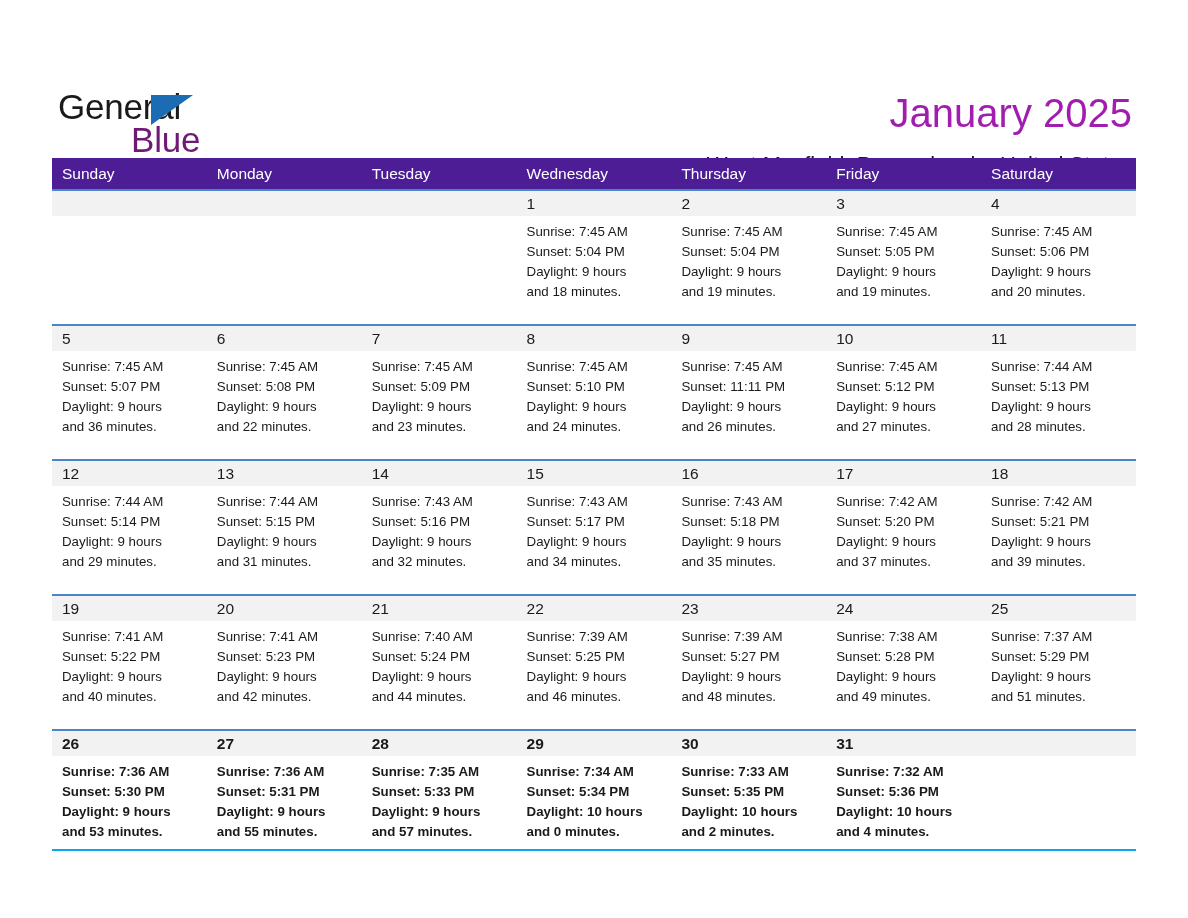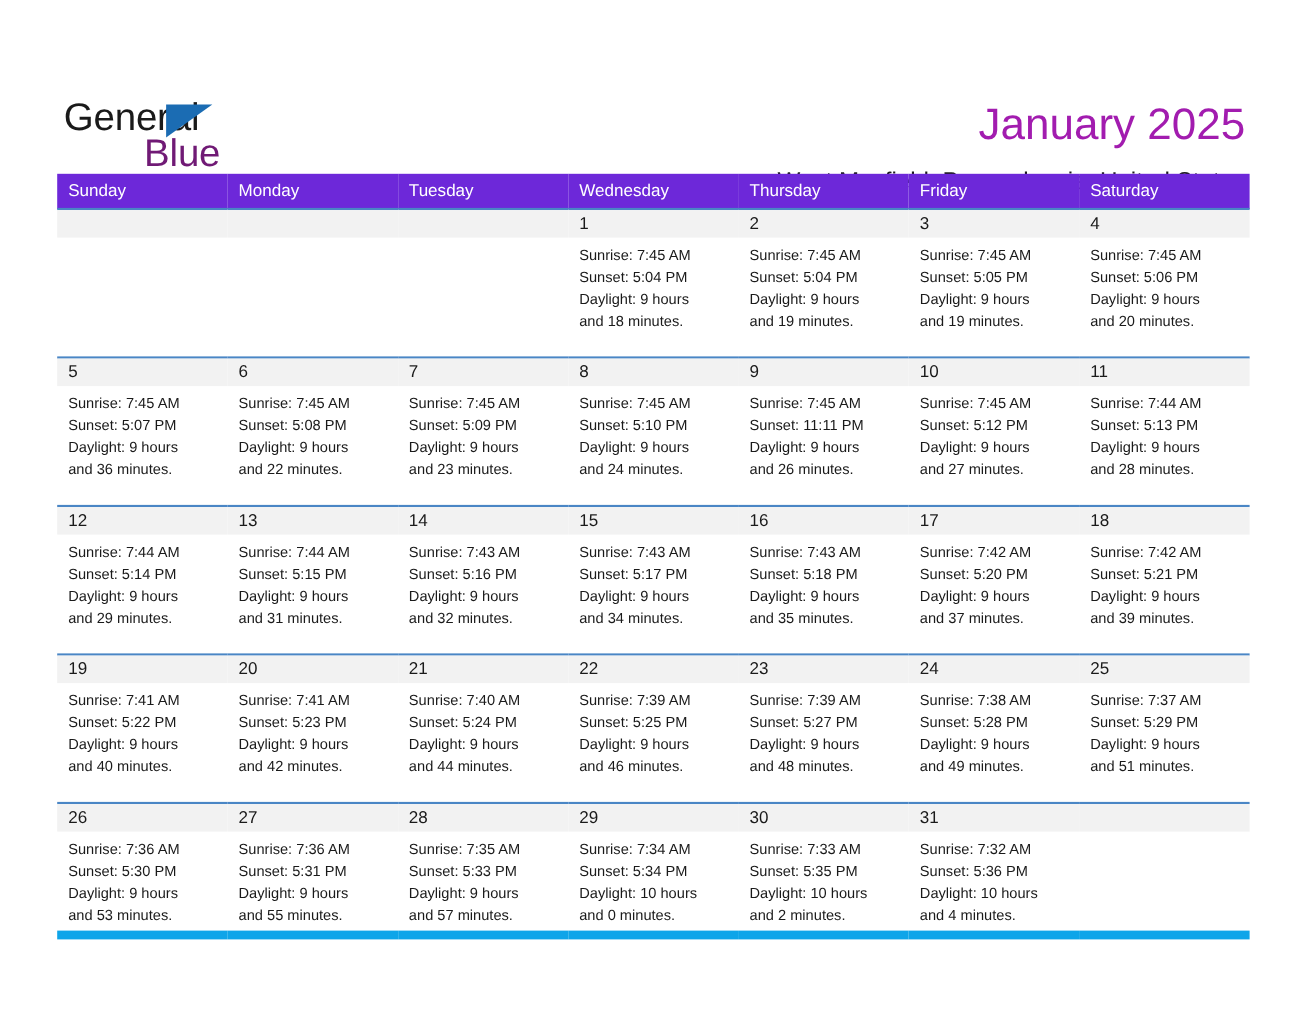--- a/index.html
+++ b/index.html
@@ -98,40 +98,41 @@
     width: 1084px;
     border-collapse: collapse;
     table-layout: fixed;
   }
   .calendar th, .calendar td {
     padding: 0;
     margin: 0;
     vertical-align: top;
   }
   .dow-row th {
-    background: #6d28d9;
+    background: #4c1d95;
     color: #ffffff;
     font-size: 15.5px;
     font-weight: 400;
     text-align: left;
     height: 31px;
     line-height: 31px;
     padding-left: 10px;
     box-sizing: border-box;
   }
   .week-row td {
     width: 154.85px;
     height: 135px;
     border-top: 2px solid #4a86c5;
     box-sizing: border-box;
     background: #ffffff;
   }
   .week-row.last-row td {
     height: 120px;
-    border-bottom: 8px solid #0ea5e9;
+    border-bottom: 2px solid #0ea5e9;
+    font-weight: bold;
   }
   .cell-inner {
     position: relative;
     height: 100%;
   }
   .daynum-band {
     height: 25px;
     background: #f2f2f2;
     box-sizing: border-box;
   }

